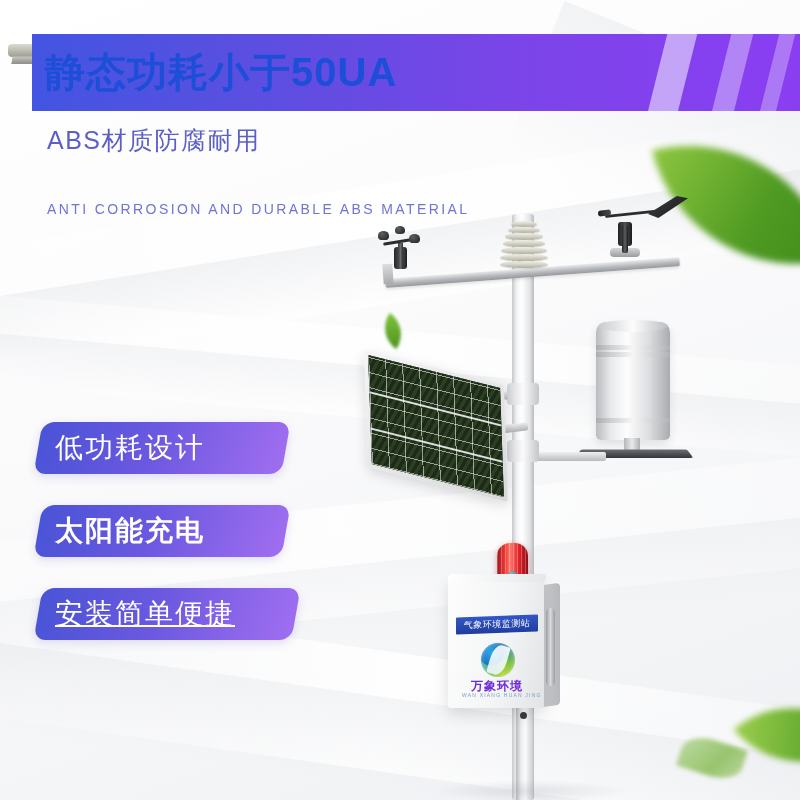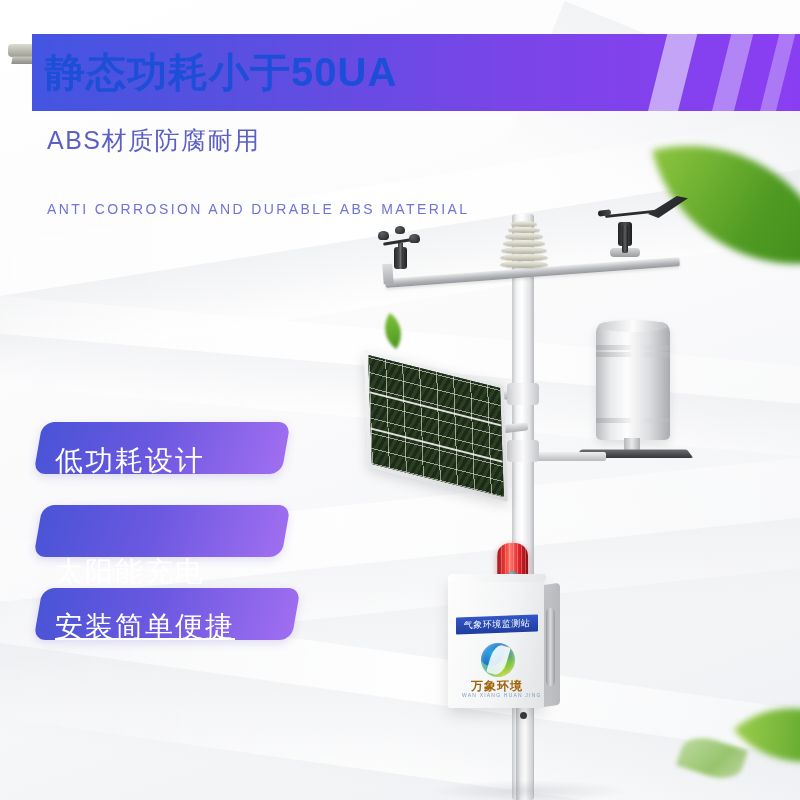--- a/index.html
+++ b/index.html
@@ -45,26 +45,26 @@
   
   .badge{
     position:absolute;height:52px;
     background:linear-gradient(100deg,#4a54d6 0%,#6a58e0 45%,#a06ef0 100%);
     border-radius:12px;
     transform:skewX(-10deg);
     box-shadow:0 3px 10px rgba(90,80,200,.18);
   }
   .badge-label{
     position:absolute;height:52px;line-height:52px;
-    font-size:28px;color:#ffffff;letter-spacing:2px;white-space:nowrap;margin-top:13px;
+    font-size:28px;color:#ffffff;letter-spacing:2px;white-space:nowrap;
   }
   .b1{left:38px;top:422px;width:248px;}
   .b1l{left:55px;top:422px;}
   .b2{left:38px;top:505px;width:248px;}
-  .b2l{left:55px;top:533px;}
+  .b2l{left:55px;top:505px;font-weight:bold;}
   .b3{left:38px;top:588px;width:258px;}
   .b3l{left:55px;top:588px;text-decoration:underline;}
 
   
   .leaf{position:absolute;border-radius:0 100% 0 100%;filter:blur(2px);}
   .leaf-tr{left:668px;top:130px;width:150px;height:150px;
     background:linear-gradient(135deg,#8dc63f 0%,#4f9a22 60%,#3f8c1a 100%);
     transform:rotate(-14deg);filter:blur(3.5px);}
   .leaf-sm{left:380px;top:318px;width:26px;height:26px;
     background:linear-gradient(135deg,#7ec23a,#4d9420);transform:rotate(35deg);filter:blur(1.4px);}
@@ -191,21 +191,21 @@
 
   .logo-globe{position:absolute;left:481px;top:643px;width:34px;height:34px;border-radius:50%;
     background:
       radial-gradient(circle at 30% 28%,#2aa7e0 0%,#1b6fc4 38%,rgba(27,111,196,0) 39%),
       conic-gradient(from 200deg,#7ac143 0deg,#2aa7e0 80deg,#1b6fc4 170deg,#7ac143 260deg,#b5d334 320deg,#7ac143 360deg);
     box-shadow:inset 0 0 5px rgba(255,255,255,.5);}
   .logo-swirl{position:absolute;left:490px;top:645px;width:17px;height:30px;
     border-radius:50% 10% 50% 10%;background:linear-gradient(160deg,#ffffff,#eaf5ff);
     transform:rotate(16deg);opacity:.9;}
   .logo-cn{position:absolute;left:466px;top:678px;width:62px;text-align:center;
-    font-size:12px;font-weight:bold;color:#a16207;letter-spacing:1px;white-space:nowrap;}
+    font-size:12px;font-weight:bold;color:#6d28d9;letter-spacing:1px;white-space:nowrap;}
   .logo-en{position:absolute;left:462px;top:692px;width:70px;text-align:center;
     font-size:5px;color:#7f9ac4;letter-spacing:1.2px;white-space:nowrap;}
 
   
   .beacon{position:absolute;left:497px;top:543px;width:31px;height:36px;
     border-radius:13px 13px 3px 3px;
     background:
       repeating-linear-gradient(90deg,rgba(255,255,255,.26) 0 1px,rgba(255,255,255,0) 1px 4px),
       linear-gradient(90deg,#a0151c 0%,#ef3b36 26%,#ff7a6e 42%,#e22229 70%,#8e1116 100%);
     box-shadow:0 2px 6px rgba(150,20,20,.35);}

